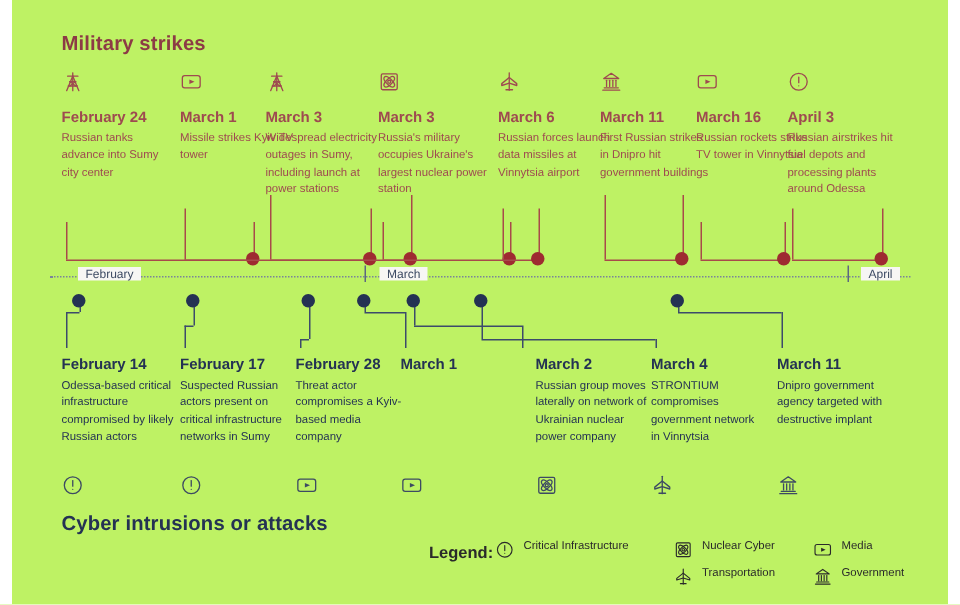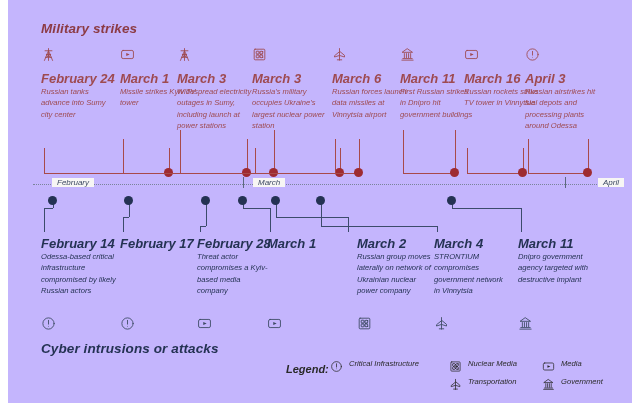--- a/index.html
+++ b/index.html
@@ -4,24 +4,23 @@
 <style>
   html, body {
     margin: 0;
     padding: 0;
     background: #ffffff;
   }
   #page {
     position: relative;
     width: 640px;
     height: 403px;
-    background: #c4b5fd;
+    background: #bef264;
     font-family: "Liberation Sans", sans-serif;
     overflow: hidden;
-    font-style: italic;
   }
   .edge-strip {
     position: absolute;
     top: 0;
     height: 403px;
     width: 8px;
     background: #ffffff;
   }
   .edge-left { left: 0; }
   .edge-right { right: 0; }
@@ -51,21 +50,21 @@
     position: absolute;
     width: 76px;
   }
   .event .icon {
     display: block;
     height: 20px;
     margin-bottom: 6px;
   }
   .event .icon svg { display: block; }
   .event .ev-date {
-    font-size: 13px;
+    font-size: 10px;
     font-weight: bold;
     line-height: 11.5px;
     margin-bottom: 1px;
   }
   .event .ev-desc {
     font-size: 7.6px;
     line-height: 11.5px;
   }
   .top-event .ev-date, .top-event .ev-desc { color: #9e4a50; }
   .bottom-event .ev-date, .bottom-event .ev-desc { color: #243253; }
@@ -173,21 +172,21 @@
 
   <div class="heading" id="cyber-heading">Cyber intrusions or attacks</div>
 
   <div id="connectors-top"></div>
   <div id="connectors-bottom"></div>
 
   <div id="axis"></div>
   <div id="axis-labels">
       <div class="axis-label lbl-bg" style="left: 52px;">February</div>
       <div class="axis-label lbl-bg" style="left: 253px;">March</div>
-      <div class="axis-label lbl-bg" style="left: 574px; margin-left: 24px;">April</div>
+      <div class="axis-label lbl-bg" style="left: 574px;">April</div>
       <div class="axis-tick" style="left: 243px;"></div>
       <div class="axis-tick" style="left: 565px;"></div>
     </div>
 
   <div id="military-events">
       <div class="event top-event" style="left: 41px;">
         <span class="icon">
           <svg width="15" height="15" viewBox="0 0 24 24" fill="none" stroke="#9e4a50" stroke-width="1.4" stroke-linecap="round" stroke-linejoin="round">
             <line x1="12" y1="2.5" x2="12" y2="21.5"></line>
             <line x1="5.5" y1="21.5" x2="12" y2="6"></line>
@@ -293,20 +292,21 @@
         <div class="ev-date">February 14</div>
         <div class="ev-desc">Odessa-based critical infrastructure compromised by likely Russian actors</div>
         <span class="icon-below"><svg width="15" height="15" viewBox="0 0 24 24" fill="none" stroke="#3d4a63" stroke-width="1.4" stroke-linecap="round" stroke-linejoin="round">
             <circle cx="12" cy="12" r="9"></circle>
             <line x1="12" y1="7" x2="12" y2="13"></line>
             <circle cx="12" cy="16.3" r="0.7" fill="#3d4a63" stroke="none"></circle>
           </svg></span>
       </div>
       <div class="event bottom-event" style="left: 120px;">
         <div class="ev-date">February 17</div>
+        <div class="ev-desc">Suspected Russian actors present on critical infrastructure networks in Sumy</div>
         <span class="icon-below"><svg width="15" height="15" viewBox="0 0 24 24" fill="none" stroke="#3d4a63" stroke-width="1.4" stroke-linecap="round" stroke-linejoin="round">
             <circle cx="12" cy="12" r="9"></circle>
             <line x1="12" y1="7" x2="12" y2="13"></line>
             <circle cx="12" cy="16.3" r="0.7" fill="#3d4a63" stroke="none"></circle>
           </svg></span>
       </div>
       <div class="event bottom-event" style="left: 197px;">
         <div class="ev-date">February 28</div>
         <div class="ev-desc">Threat actor compromises a Kyiv-based media company</div>
         <span class="icon-below"><svg width="15" height="15" viewBox="0 0 24 24" fill="none" stroke="#3d4a63" stroke-width="1.4" stroke-linecap="round" stroke-linejoin="round">
@@ -373,21 +373,21 @@
         <div class="legend-col" style="left: 163px;">
           <div class="legend-item">
             <span class="lg-icon">
               <svg width="13" height="13" viewBox="0 0 24 24" fill="none" stroke="#2a2a2a" stroke-width="1.4" stroke-linecap="round" stroke-linejoin="round">
                 <rect x="3.5" y="3.5" width="17" height="17" rx="1.5"></rect>
                 <circle cx="12" cy="12" r="1.6"></circle>
                 <ellipse cx="12" cy="12" rx="7.2" ry="3.1" transform="rotate(45 12 12)"></ellipse>
                 <ellipse cx="12" cy="12" rx="7.2" ry="3.1" transform="rotate(-45 12 12)"></ellipse>
               </svg>
             </span>
-            <span class="lg-label">Nuclear Media</span>
+            <span class="lg-label">Nuclear Cyber</span>
           </div>
           <div class="legend-item">
             <span class="lg-icon">
               <svg width="13" height="13" viewBox="0 0 24 24" fill="none" stroke="#2a2a2a" stroke-width="1.4" stroke-linecap="round" stroke-linejoin="round">
                 <line x1="12" y1="2.5" x2="12" y2="21"></line>
                 <path d="M12 7.5 L4 14 L4 16 L12 13.5 L20 16 L20 14 Z"></path>
                 <line x1="8.5" y1="20.5" x2="15.5" y2="20.5"></line>
               </svg>
             </span>
             <span class="lg-label">Transportation</span>

